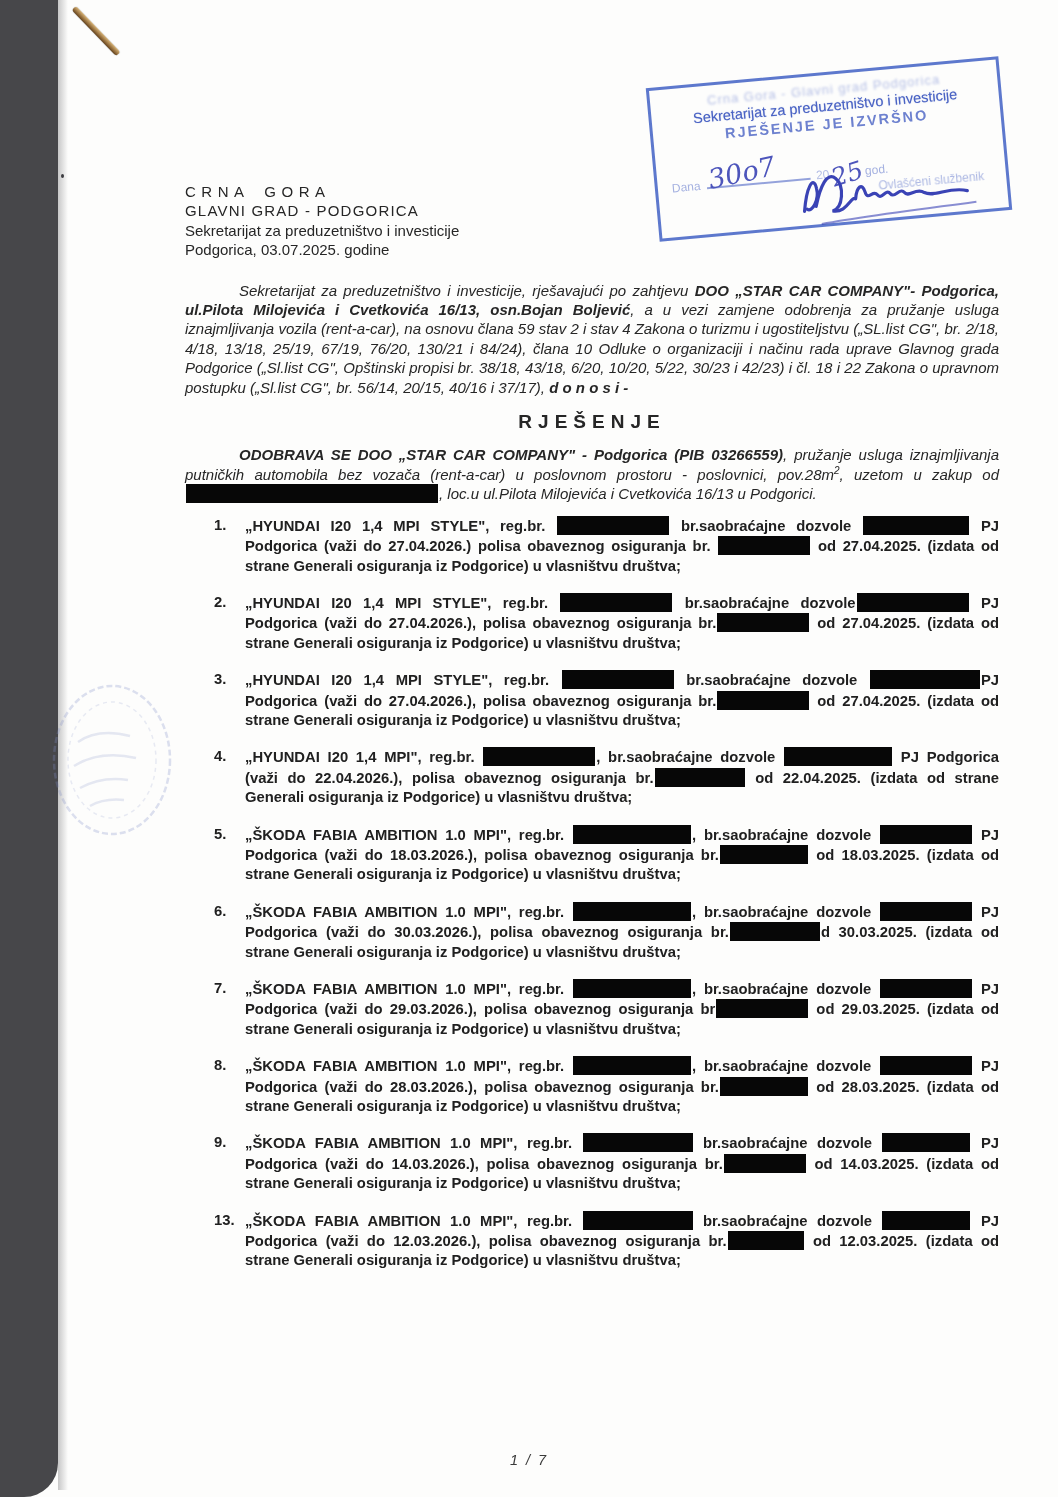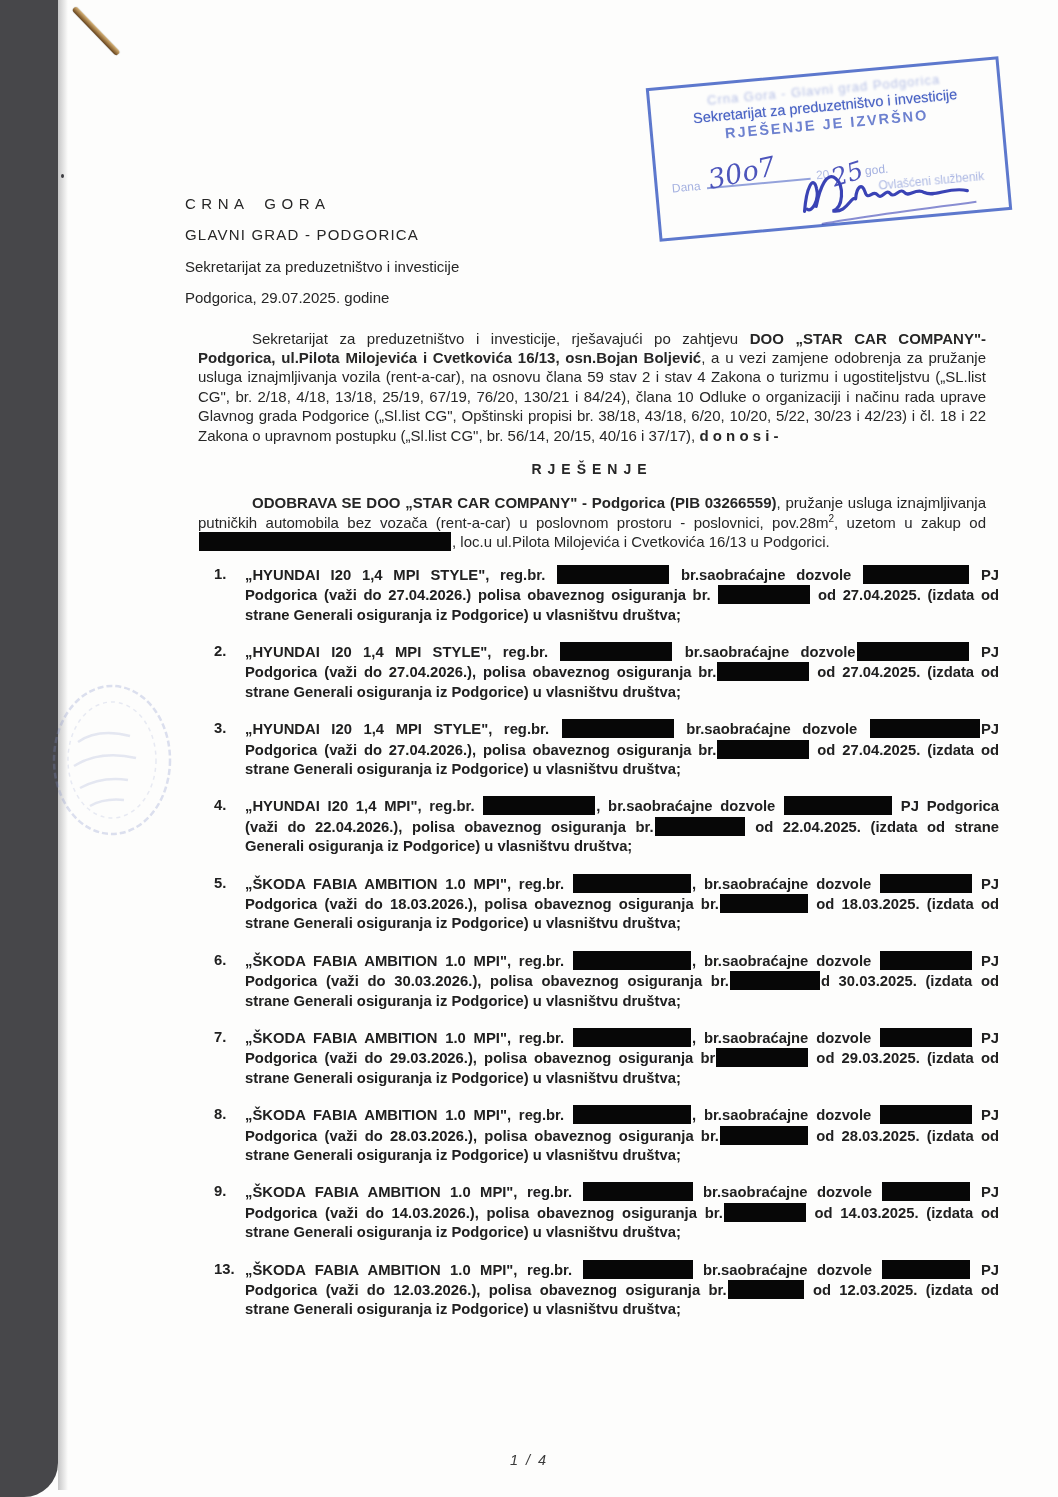--- a/index.html
+++ b/index.html
@@ -44,26 +44,26 @@
   .dana-line{display:inline-block;width:104px;height:12px;border-bottom:2px solid rgba(74,99,196,.65);position:relative;margin:0 6px;}
   .hw{font-family:"DejaVu Serif", serif;font-style:italic;color:#3a43b5;}
   .hw-date{position:absolute;left:2px;bottom:-4px;font-size:27px;transform:rotate(-7deg);white-space:nowrap;}
   .s-20{opacity:.45;font-size:12px;}
   .hw-year{display:inline-block;font-size:25px;transform:rotate(-12deg);margin:0 2px;vertical-align:-6px;}
   .s-god{opacity:.55;font-size:12px;}
   .s-officer{position:absolute;right:22px;top:108px;font-size:12px;opacity:.45;filter:blur(.4px);}
   .signature{position:absolute;right:8px;bottom:-14px;}
   
   .content{position:absolute;left:185px;top:182px;width:814px;font-size:15px;line-height:19.4px;}
-  .letterhead div{white-space:nowrap;margin-top:12px;}
+  .letterhead div{white-space:nowrap;}
   .h-country{letter-spacing:5.5px;word-spacing:6px;}
   .h-city{letter-spacing:1.2px;}
-  .para{margin:13px;text-align:justify;text-indent:54px;}
+  .para{margin:0;text-align:justify;text-indent:54px;font-style:italic;}
   .p1{margin-top:21px;}
-  .title{ text-align:center;font-weight:bold;font-size:14px;letter-spacing:6px;margin:15px 0 14px;}
+  .title{ text-align:center;font-weight:bold;font-size:19px;letter-spacing:6px;margin:15px 0 14px;}
   .p3{margin-top:18px;}
   .b{font-weight:bold;}
   sup{font-size:10px;line-height:0;}
   .list{margin-top:12px;}
   .item{display:flex;margin-bottom:17px;font-weight:bold;font-size:14.8px;padding-left:29px;color:#202020;}
   .num{flex:none;width:31px;}
   .item-text{flex:1;text-align:justify;}
   .redact{display:inline-block;height:19px;background:#070707;vertical-align:-4px;margin:0 1px;}
   .footer{position:absolute;left:0;right:0;top:1452px;text-align:center;font-size:14.5px;font-style:italic;color:#3a3a3a;letter-spacing:2px;}
   .speck{position:absolute;width:3px;height:4px;background:#3c3c40;border-radius:50%;}
@@ -96,21 +96,21 @@
     <path d="M14 46 C18 22 26 10 28 24 C30 36 21 48 17 44 M26 42 C32 22 40 8 48 16 C56 24 53 46 42 48 C56 52 62 34 66 38 M66 38 C68 26 74 22 76 32 C78 42 84 30 88 36 C92 42 97 30 101 36 C105 42 111 30 115 36 C119 42 127 32 135 38 C145 44 160 34 178 40" fill="none" stroke="#3a43b5" stroke-width="3.2" stroke-linecap="round"></path>
     <path d="M30 60 C70 56 130 54 186 52" fill="none" stroke="rgba(58,67,181,0.6)" stroke-width="2"></path>
   </svg>
 </div>
 
 <div class="content">
   <div class="letterhead">
     <div class="h-country">CRNA GORA</div>
     <div class="h-city">GLAVNI GRAD - PODGORICA</div>
     <div>Sekretarijat za preduzetništvo i investicije</div>
-    <div>Podgorica, 29.07.2025. godine</div>
+    <div>Podgorica, 03.07.2025. godine</div>
   </div>
 
   <p class="para p1"><span>Sekretarijat za preduzetništvo i investicije, rješavajući po zahtjevu </span><span class="b">DOO „STAR CAR COMPANY"- Podgorica, ul.Pilota Milojevića i Cvetkovića 16/13, osn.Bojan Boljević</span><span>, a u vezi zamjene odobrenja za pružanje usluga iznajmljivanja vozila (rent-a-car), na osnovu člana 59 stav 2 i stav 4 Zakona o turizmu i ugostiteljstvu („SL.list CG", br. 2/18, 4/18, 13/18, 25/19, 67/19, 76/20, 130/21 i 84/24), člana 10 Odluke o organizaciji i načinu rada uprave Glavnog grada Podgorice („Sl.list CG", Opštinski propisi br. 38/18, 43/18, 6/20, 10/20, 5/22, 30/23 i 42/23) i čl. 18 i 22 Zakona o upravnom postupku („Sl.list CG", br. 56/14, 20/15, 40/16 i 37/17), </span><span class="b">d o n o s i -</span></p>
 
   <div class="title">RJEŠENJE</div>
 
   <p class="para"><span class="b">ODOBRAVA SE DOO „STAR CAR COMPANY" - Podgorica (PIB 03266559)</span><span>, pružanje usluga iznajmljivanja putničkih automobila bez vozača (rent-a-car) u poslovnom prostoru - poslovnici, pov.28m</span><sup>2</sup><span>, uzetom u zakup od </span><span class="redact" style="width: 252px;"></span><span>, loc.u ul.Pilota Milojevića i Cvetkovića 16/13 u Podgorici.</span></p>
 
 
   <div class="list">
@@ -159,13 +159,13 @@
     <span class="item-text"><span>„ŠKODA FABIA AMBITION 1.0 MPI", reg.br. </span><span class="redact" style="width: 110px;"></span><span> br.saobraćajne dozvole </span><span class="redact" style="width: 88px;"></span><span> PJ Podgorica (važi do 14.03.2026.), polisa obaveznog osiguranja br.</span><span class="redact" style="width: 82px;"></span><span> od 14.03.2025. (izdata od strane Generali osiguranja iz Podgorice) u vlasništvu društva;</span></span>
   </div>
 
   <div class="item">
     <span class="num">13.</span>
     <span class="item-text"><span>„ŠKODA FABIA AMBITION 1.0 MPI", reg.br. </span><span class="redact" style="width: 110px;"></span><span> br.saobraćajne dozvole </span><span class="redact" style="width: 88px;"></span><span> PJ Podgorica (važi do 12.03.2026.), polisa obaveznog osiguranja br.</span><span class="redact" style="width: 76px;"></span><span> od 12.03.2025. (izdata od strane Generali osiguranja iz Podgorice) u vlasništvu društva;</span></span>
   </div>
 </div>
 </div>
 
-<div class="footer">1 / 4</div>
+<div class="footer">1 / 7</div>
 
 </body></html>

